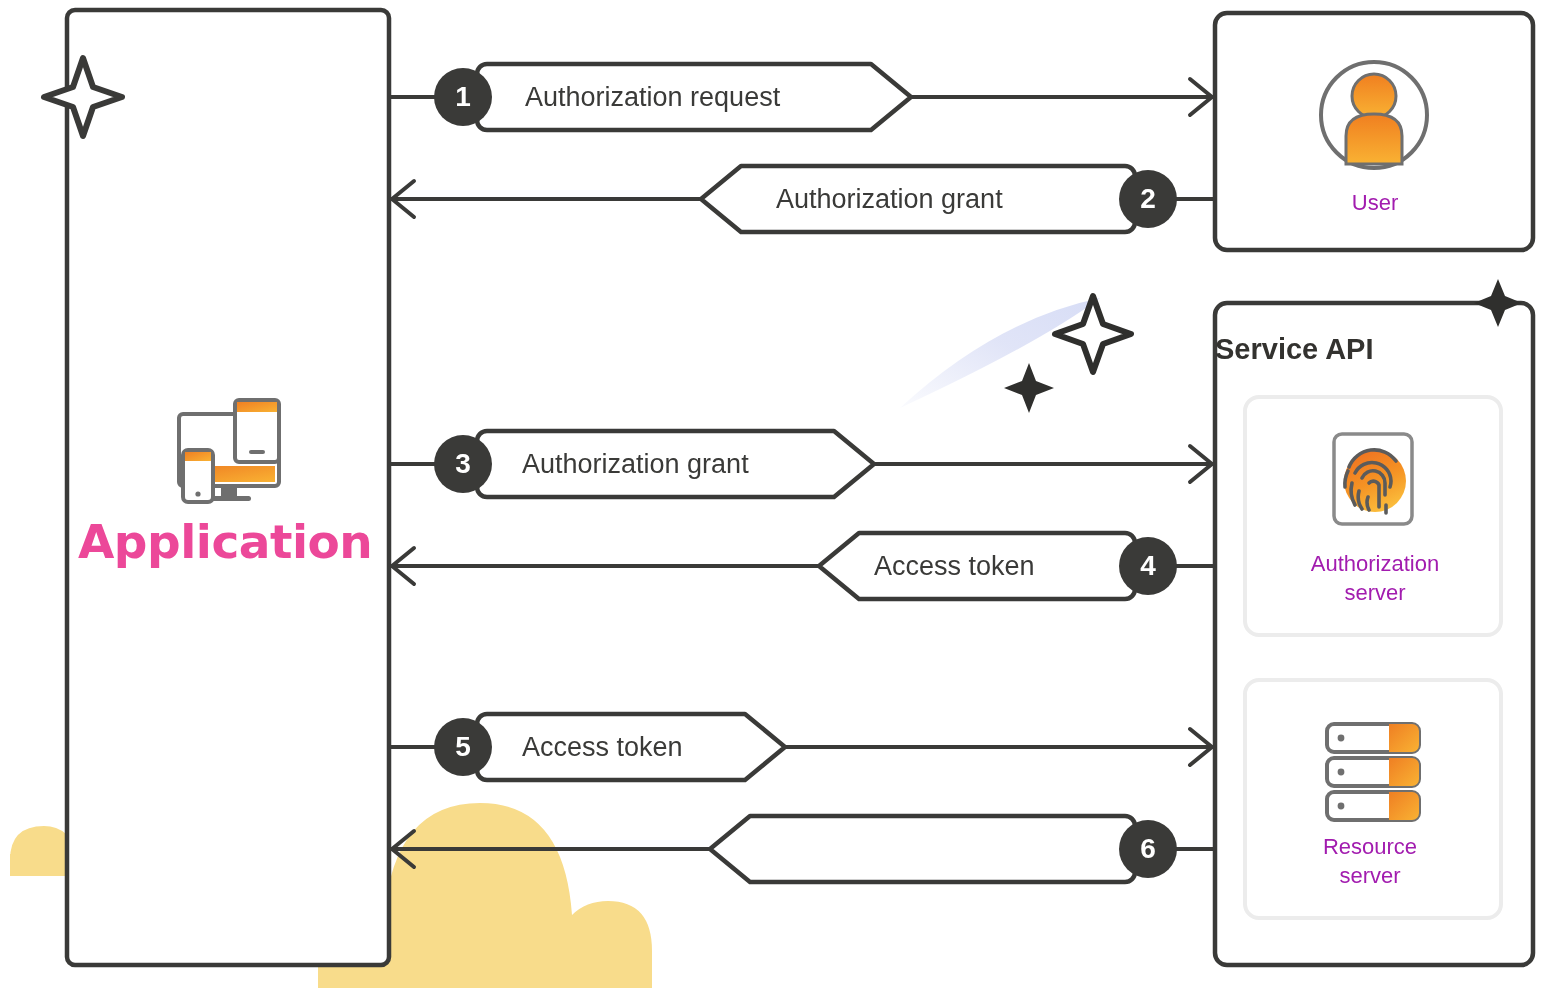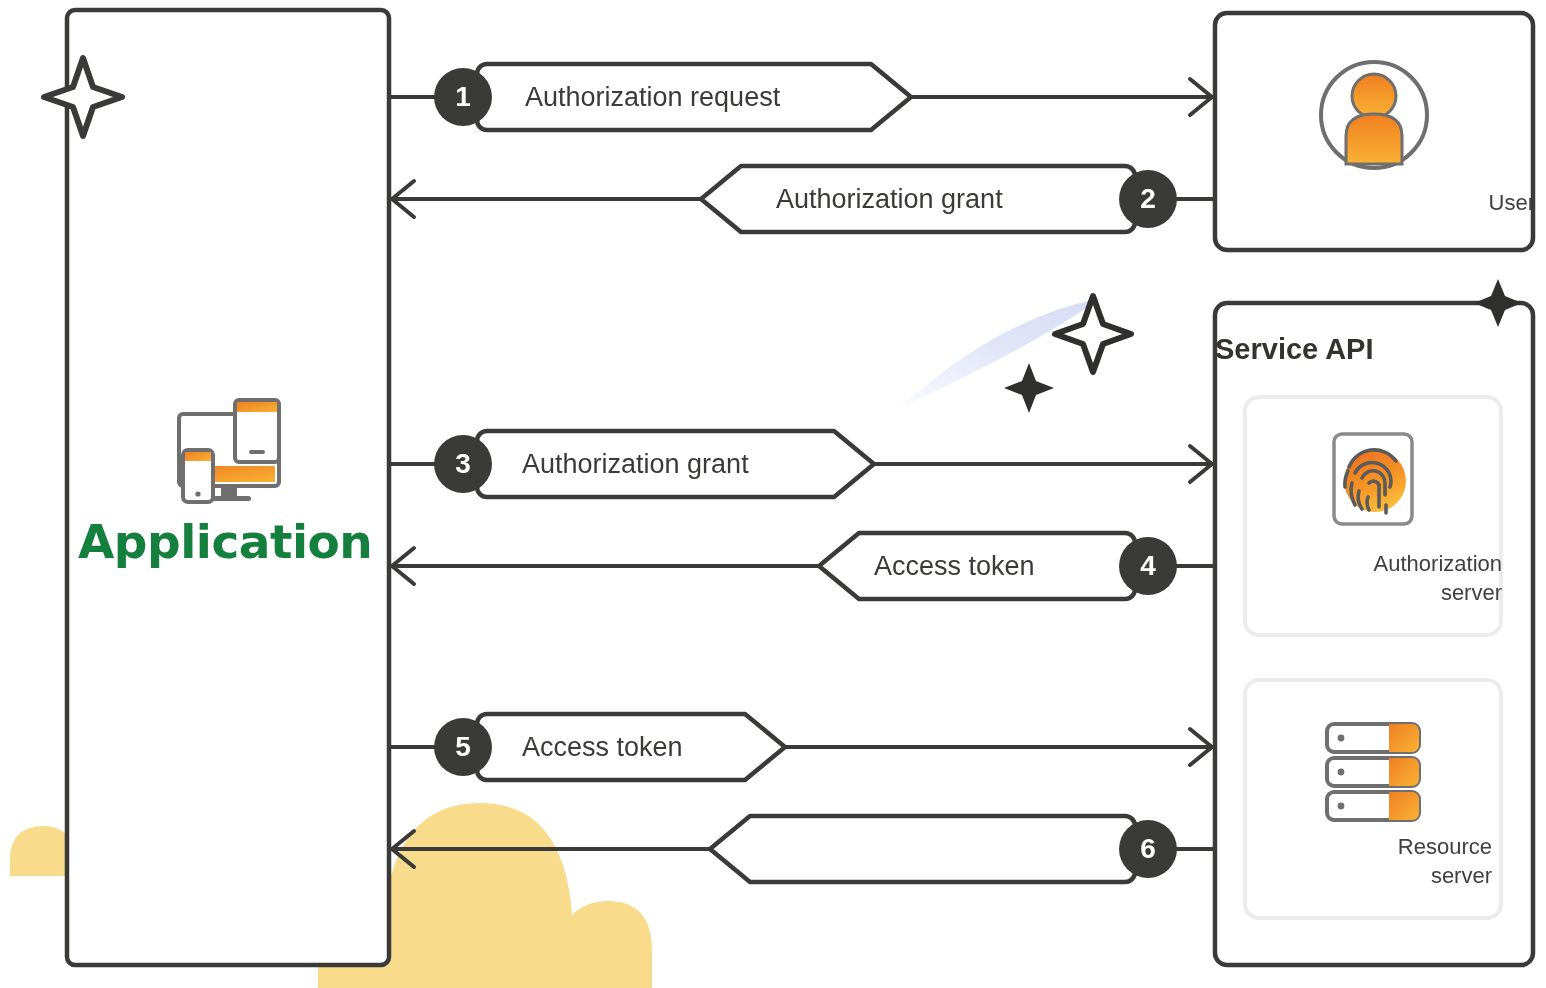--- a/index.html
+++ b/index.html
@@ -32,39 +32,39 @@
 
   
   .app-title {
     position: absolute;
     left: 78px;
     top: 514px;
     width: 320px;
     font-size: 47px;
     font-weight: 700;
     letter-spacing: -0.5px;
-    color: #15803d;
+    color: #ec4899;
     font-family: "DejaVu Sans", sans-serif;
     white-space: nowrap;
   }
   .service-title {
     position: absolute;
     left: 1215px;
     top: 333px;
     width: 320px;
     text-align: left;
     font-size: 29px;
     font-weight: 700;
     color: #33322f;
   }
   .node-caption {
     position: absolute;
-    text-align: right;
+    text-align: center;
     font-size: 22px;
-    color: #404040;
+    color: #a21caf;
     line-height: 1.32;
   }
   #user-caption {
     left: 1215px;
     top: 188px;
     width: 320px;
   }
   #authserver-caption {
     left: 1248px;
     top: 549px;

